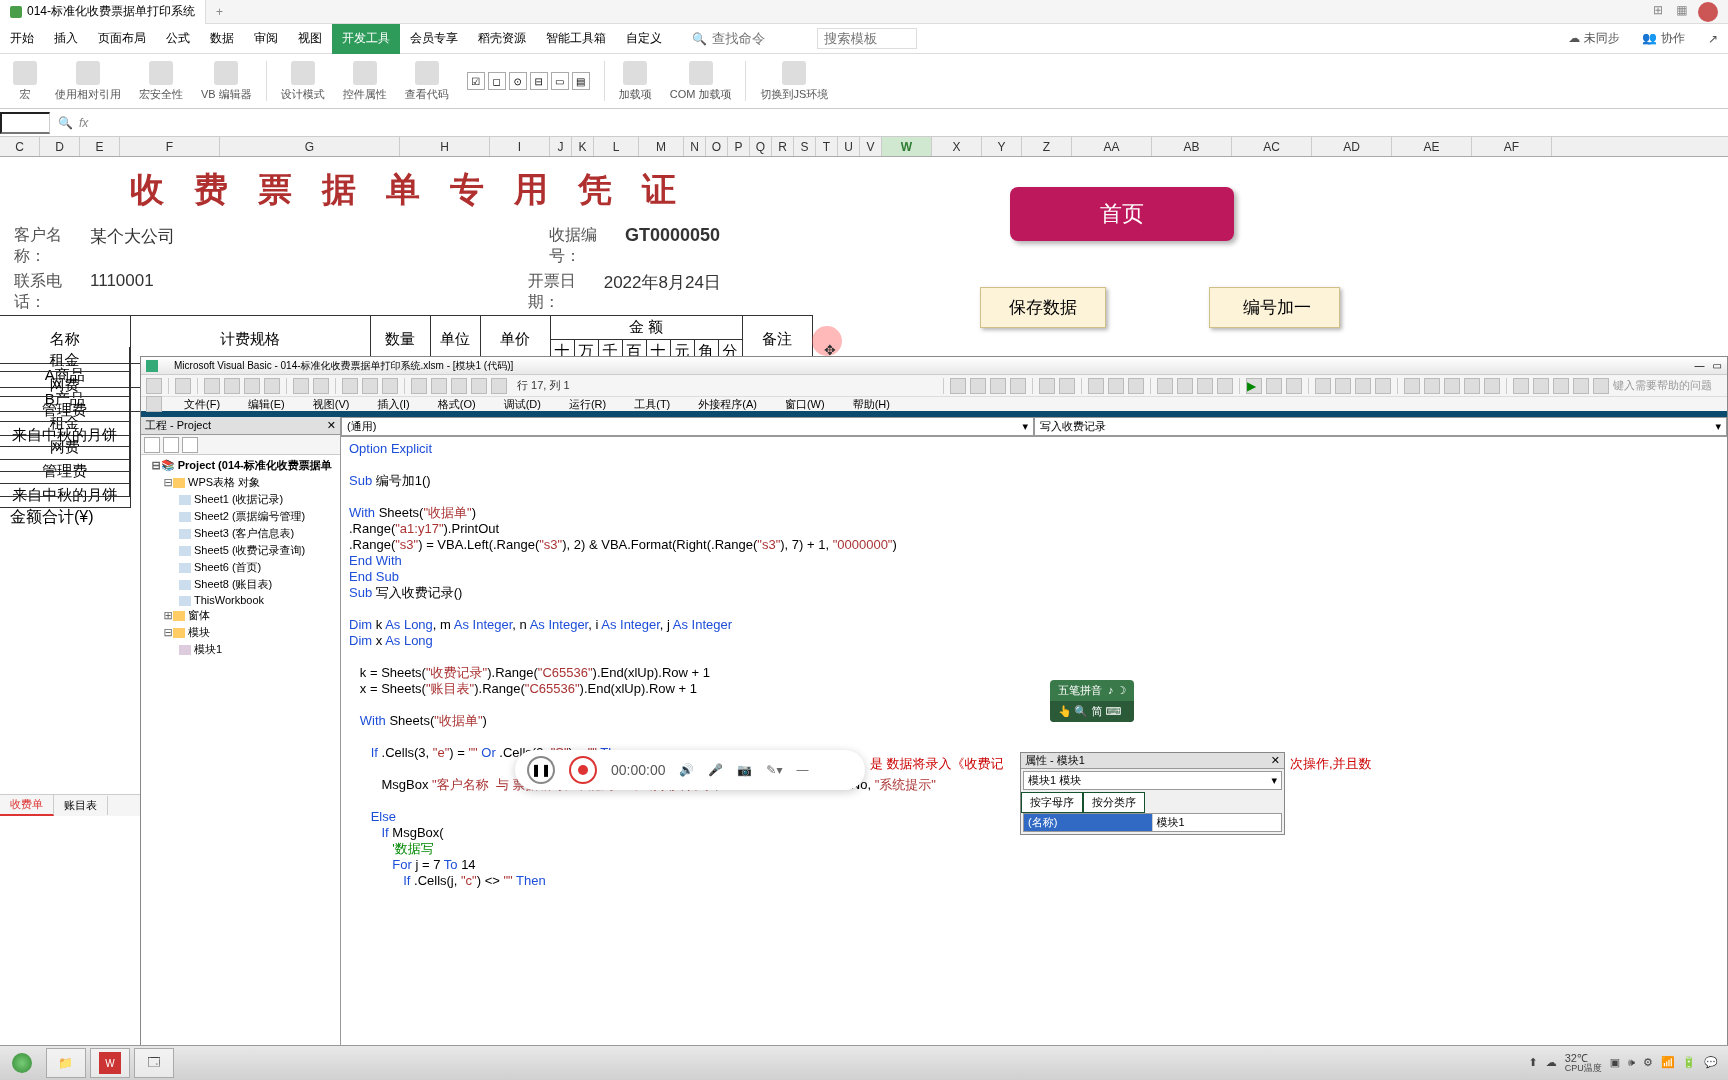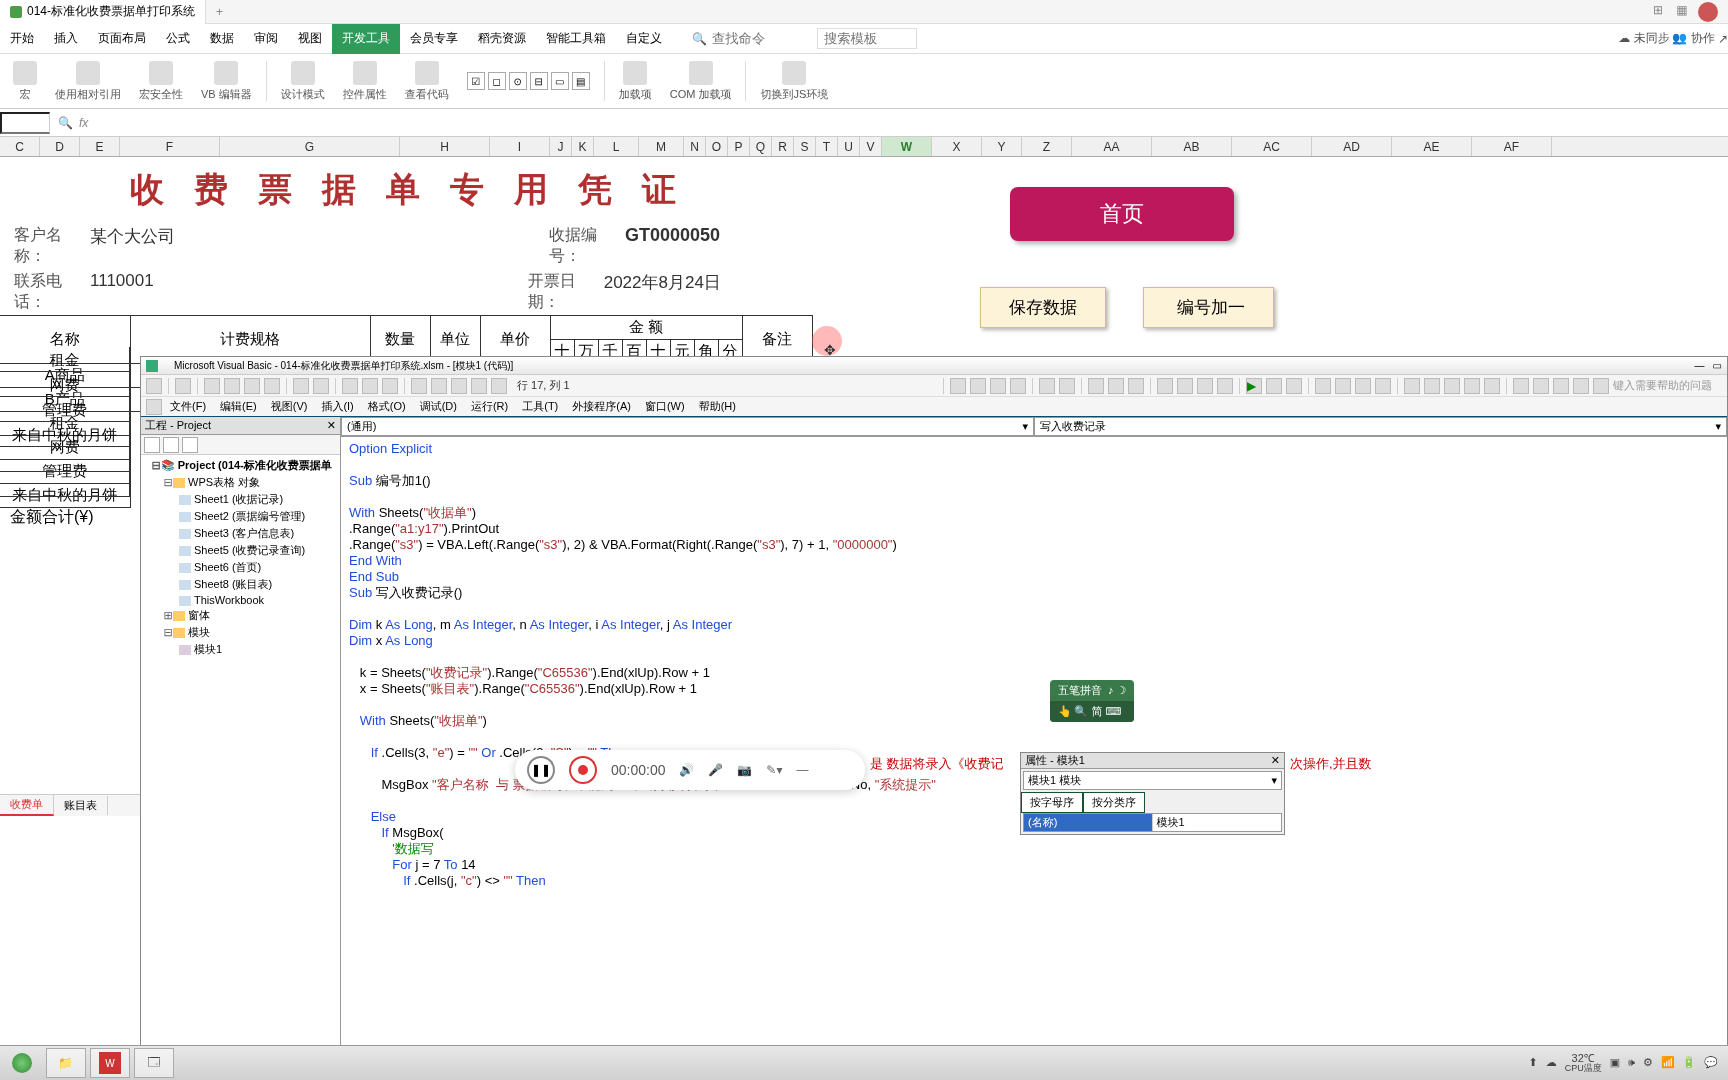--- a/index.html
+++ b/index.html
@@ -13,21 +13,21 @@
 .tabbar-right { margin-left: auto; display: flex; gap: 8px; padding-right: 10px; }
 .win-icon { width: 16px; height: 16px; display: flex; align-items: center; justify-content: center; color: #888; }
 .avatar { width: 20px; height: 20px; border-radius: 50%; background: #c55; }
 
 
 .ribbon { height: 30px; background: #fff; display: flex; align-items: center; border-bottom: 1px solid #ddd; }
 .ribbon-tab { padding: 0 10px; height: 30px; display: flex; align-items: center; cursor: pointer; }
 .ribbon-tab.active { background: #2e9b5b; color: #fff; }
 .ribbon-search { margin-left: 20px; color: #999; display: flex; align-items: center; gap: 5px; }
 .ribbon-search input { border: none; outline: none; width: 100px; }
-.ribbon-right { margin-left: auto; display: flex; gap: 3px; color: #555; align-items: center;}
+.ribbon-right { margin-left: auto; display: flex; gap: 23px; padding-right: 10px; color: #555; align-items: center;}
 
 
 .toolbar { height: 55px; background: #fff; display: flex; align-items: center; border-bottom: 1px solid #ccc; padding: 0 5px; gap: 2px; }
 .tool-group { display: flex; flex-direction: column; align-items: center; padding: 2px 8px; height: 50px; justify-content: center; cursor: pointer; }
 .tool-icon { width: 24px; height: 24px; background: #ddd; border-radius: 3px; }
 .tool-label { font-size: 11px; color: #555; margin-top: 2px; }
 .tool-sep { width: 1px; height: 40px; background: #ddd; margin: 0 4px; }
 .tool-grid { display: flex; gap: 3px; }
 .tool-grid-item { width: 18px; height: 18px; border: 1px solid #aaa; display: flex; align-items: center; justify-content: center; font-size: 10px; }
 
@@ -68,21 +68,21 @@
 .vba-window { position: absolute; top: 356px; left: 140px; right: 0; bottom: 0; background: #f0f0f0; border: 1px solid #888; display: flex; flex-direction: column; }
 .vba-title { height: 18px; background: linear-gradient(#fff,#e8e8e8); display: flex; align-items: center; padding: 0 5px; gap: 16px; font-size: 10px; border-bottom: 1px solid #ccc;}
 .vba-title-icon { width: 12px; height: 12px; background: #3a7; }
 .vba-title-ctrl { margin-left: auto; display: flex; gap: 8px; }
 .vba-toolbar1 { height: 22px; background: #f5f5f5; display: flex; align-items: center; padding: 0 5px; gap: 4px; border-bottom: 1px solid #ddd;}
 .vba-tb-icon { width: 16px; height: 16px; background: #ddd; border: 1px solid #bbb; }
 .vba-tb-sep { width: 1px; height: 16px; background: #ccc; margin: 0 2px; }
 .vba-status { font-size: 11px; color: #333; margin-left: 6px; }
 .vba-toolbar1 .spacer { flex: 1; }
 .vba-help { font-size: 11px; color: #999; margin-right: 10px; }
-.vba-menu { height: 20px; background: #f5f5f5; display: flex; align-items: center; padding: 0 5px; gap: 2px; border-bottom: 1px solid #0c4a6e;}
+.vba-menu { height: 20px; background: #f5f5f5; display: flex; align-items: center; padding: 0 5px; gap: 16px; border-bottom: 6px solid #0c4a6e;}
 .vba-menu-item { padding: 0 6px; font-size: 11px; cursor: pointer; }
 .vba-body { flex: 1; display: flex; }
 .vba-left { width: 200px; display: flex; flex-direction: column; border-right: 1px solid #999; }
 .proj-header { height: 18px; background: #e0e0e0; border-bottom: 1px solid #999; display: flex; align-items: center; padding: 0 4px; font-size: 11px;}
 .proj-header .x { margin-left: auto; cursor: pointer; }
 .proj-tb { height: 20px; display: flex; align-items: center; gap: 3px; padding: 0 3px; border-bottom: 1px solid #ccc; background: #f5f5f5; }
 .proj-tb-icon { width: 16px; height: 16px; border: 1px solid #aaa; background: #fff; }
 .proj-tree { flex: 1; background: #fff; overflow: auto; font-size: 11px; padding: 2px; }
 .tree-item { padding: 1px 0 1px 8px; white-space: nowrap; }
 .tree-item.root { font-weight: bold; }
@@ -139,21 +139,21 @@
 
 .sheet-tabs { position: absolute; top: 794px; left: 0; height: 22px; display: flex; align-items: center; background: #f5f5f5; border-top: 1px solid #ccc; width: 140px;}
 .sheet-tab { padding: 2px 10px; font-size: 11px; border-right: 1px solid #ccc; cursor: pointer;}
 .sheet-tab.active { color: #d33; border-bottom: 2px solid #d33;}
 
 
 .taskbar { position: absolute; bottom: 0; left: 0; right: 0; height: 35px; background: linear-gradient(#e8e8e8,#d0d0d0); display: flex; align-items: center; border-top: 1px solid #999; z-index: 100;}
 .tb-item { width: 40px; height: 30px; margin: 0 2px; display: flex; align-items: center; justify-content: center; cursor: pointer;}
 .tb-item.active { background: rgba(255,255,255,0.5); border: 1px solid #aaa;}
 .tb-right { margin-left: auto; display: flex; align-items: center; gap: 8px; padding-right: 10px; font-size: 11px; color: #444;}
-.tb-temp { text-align: center; line-height: 1.1;}
+.tb-temp { line-height: 1.1;}
 
 </style>
 </head>
 <body>
 
 <div class="tabbar">
   <div class="tab">
     <span class="tab-icon"></span>
     <span>014-标准化收费票据单打印系统</span>
   </div>
@@ -385,21 +385,21 @@
           <td class="first-col">来自中秋的月饼</td>
           <td colspan="13" style="border:none"></td>
         </tr>
       </tbody>
     </table>
 
   <div style="position:absolute;top:350px;left:10px;font-size:16px;">金额合计(¥)</div>
 
   <div class="big-btn" style="top:30px;left:1010px;">首页</div>
   <div class="small-btn" style="top:130px;left:980px;">保存数据</div>
-  <div class="small-btn" style="top:130px;left:1143px;padding-left:33px;">编号加一</div>
+  <div class="small-btn" style="top:130px;left:1209px;padding-left:33px;">编号加一</div>
 <div style="position: absolute; top: 190px; left: 0px; width: 130px;">
       <div style="height: 25px; border-right: 1px solid rgb(51, 51, 51); border-bottom: 1px solid rgb(51, 51, 51); border-image: initial; border-top: none; border-left: none; text-align: center; line-height: 25px; font-size: 15px;">租金</div>
       <div style="height: 25px; border-right: 1px solid rgb(51, 51, 51); border-bottom: 1px solid rgb(51, 51, 51); border-image: initial; border-top: none; border-left: none; text-align: center; line-height: 25px; font-size: 15px;">网费</div>
       <div style="height: 25px; border-right: 1px solid rgb(51, 51, 51); border-bottom: 1px solid rgb(51, 51, 51); border-image: initial; border-top: none; border-left: none; text-align: center; line-height: 25px; font-size: 15px;">管理费</div>
       <div style="height: 25px; border-right: 1px solid rgb(51, 51, 51); border-bottom: 1px solid rgb(51, 51, 51); border-image: initial; border-top: none; border-left: none; text-align: center; line-height: 25px; font-size: 15px;">来自中秋的月饼</div>
       <div style="height: 25px; border-right: 1px solid rgb(51, 51, 51); border-bottom: 1px solid rgb(51, 51, 51); border-image: initial; border-top: none; border-left: none; text-align: center; line-height: 25px; font-size: 15px;"></div>
       <div style="height: 25px; border-right: 1px solid rgb(51, 51, 51); border-bottom: 1px solid rgb(51, 51, 51); border-image: initial; border-top: none; border-left: none; text-align: center; line-height: 25px; font-size: 15px;"></div>
     </div>
   </div>
 

